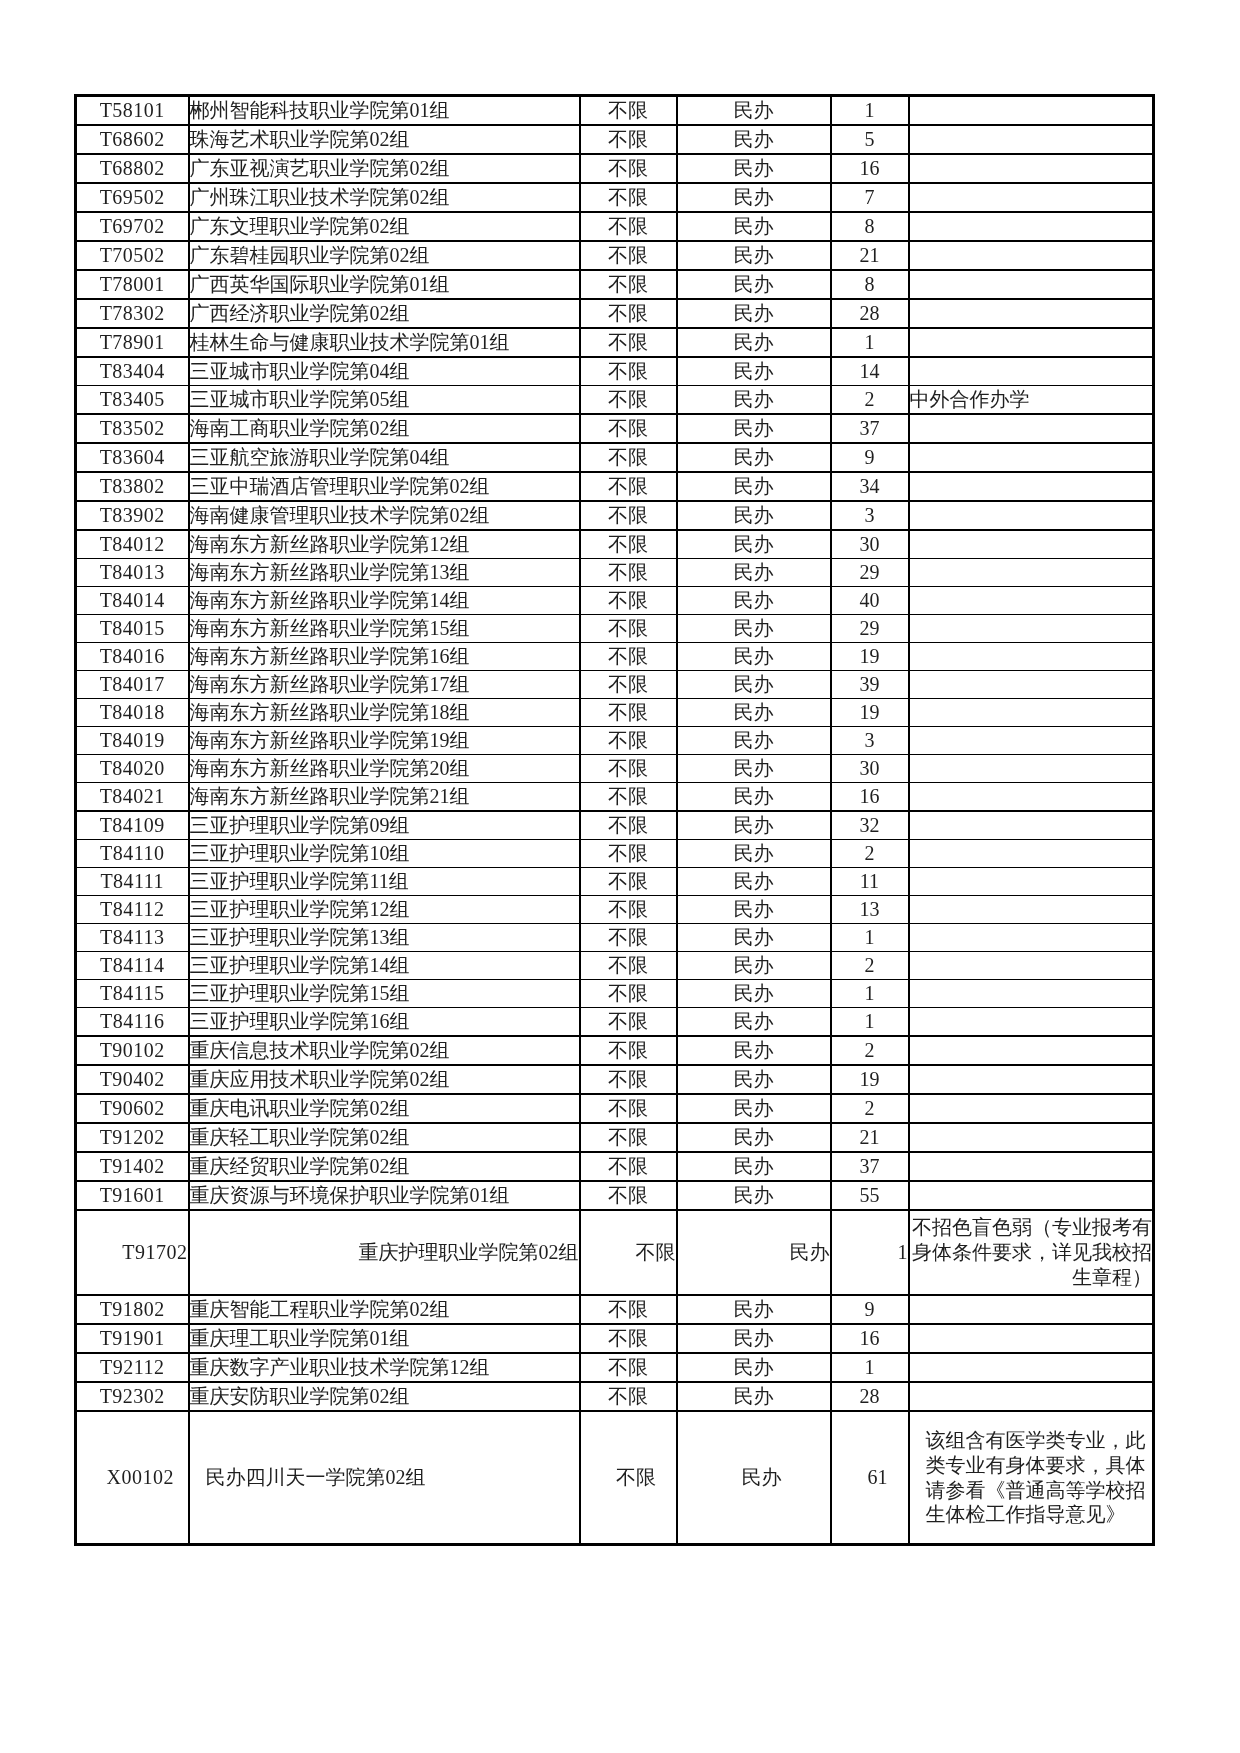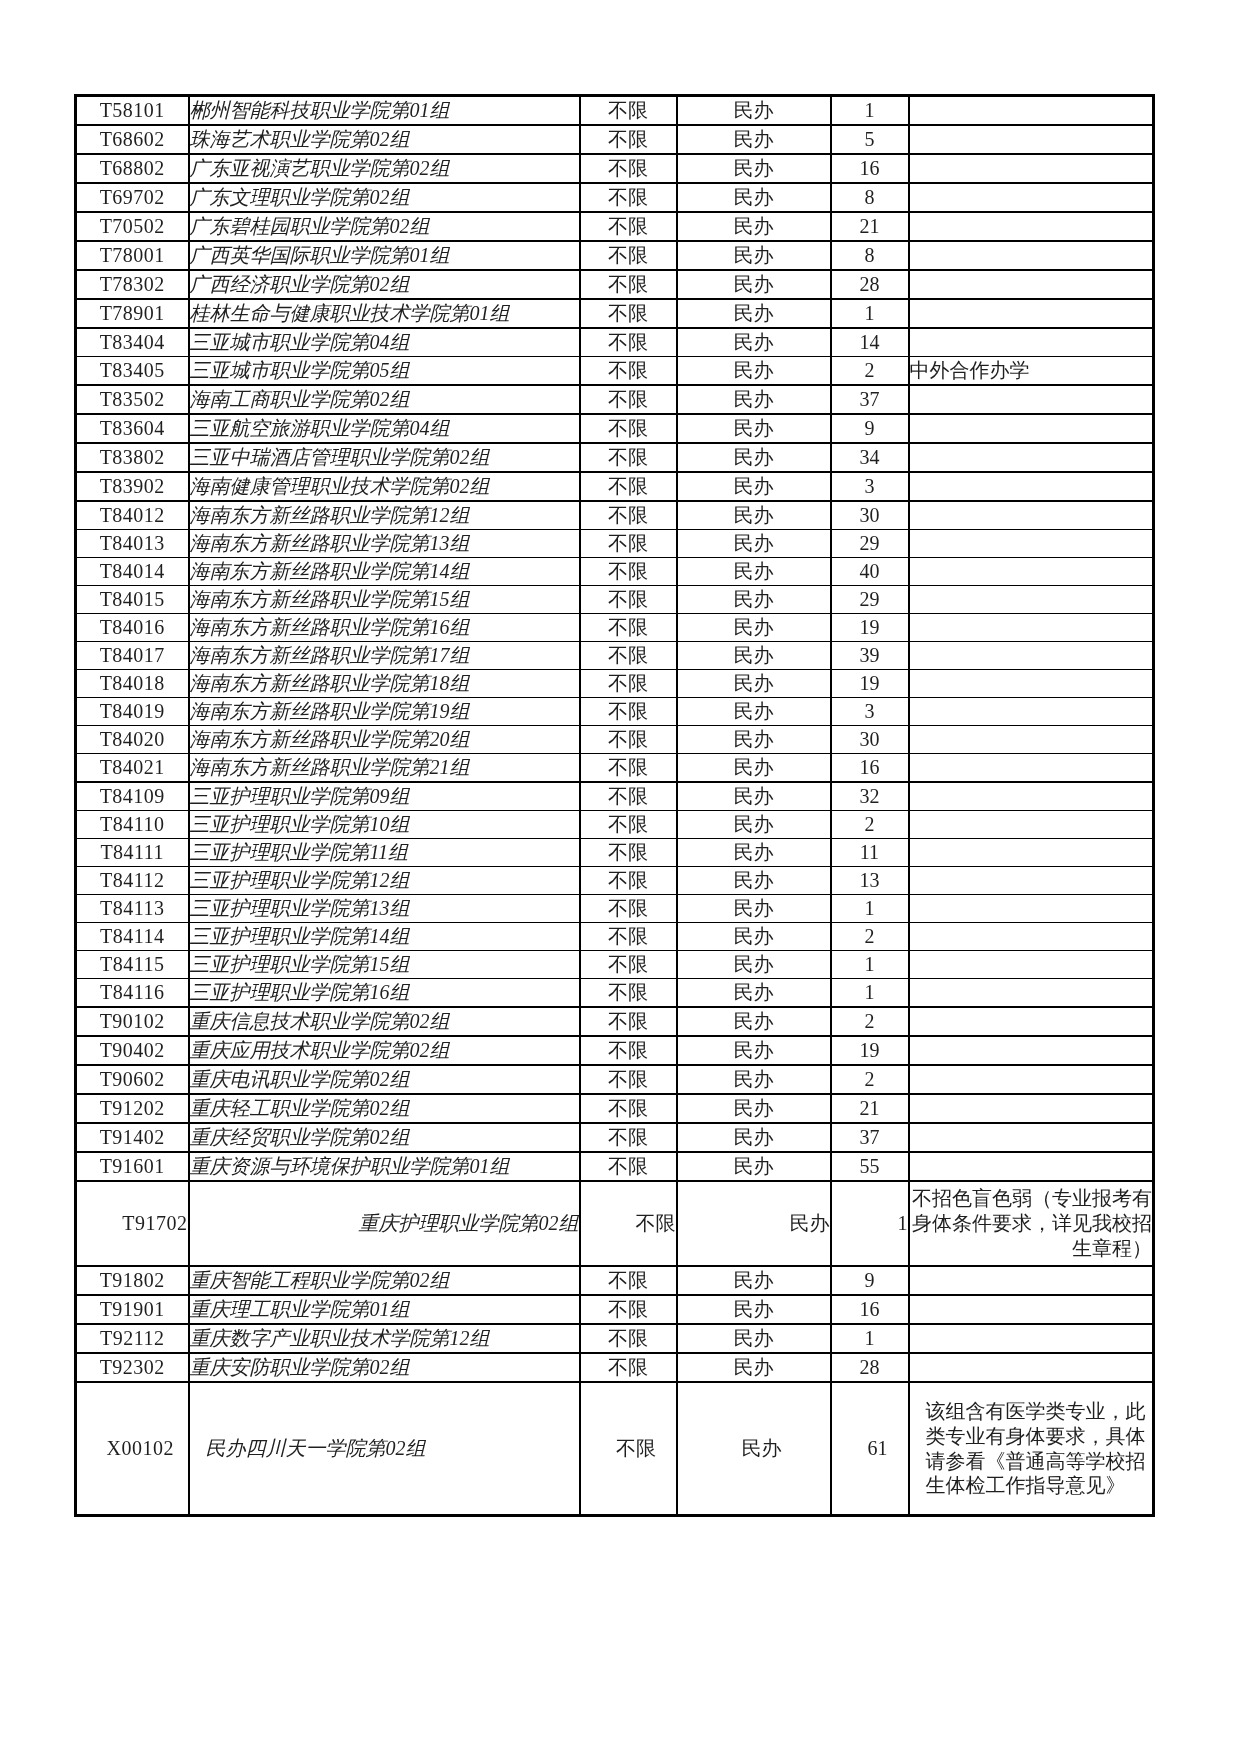--- a/index.html
+++ b/index.html
@@ -36,21 +36,21 @@
   tr.thin  td { border-bottom:1px solid #000000; }
   tr.normal td { height:26px; }
   tr.tall   td { height:83px;text-align:right; }
   tr.xtall  td { height:131px;padding-left:16px; }
   td.code   { text-align:center; font-size:19px; letter-spacing:0.5px; }
   td.name   { text-align:left; padding-left:7px; }
   td.limit  { text-align:center; }
   td.type   { text-align:center; }
   td.count  { text-align:center; font-size:19px; }
   td.remark { text-align:left; padding:3px 9px; font-size:21px; line-height:1.24; }
-  td.name   { font-size:21px;font-style:italic; }
+  td.name   { font-size:21px; }
   td.limit, td.type { font-size:21px; }
 </style>
 </head>
 <body>
 
 <div class="page">
   <table class="grid">
     <colgroup>
       <col style="width:113px">
       <col style="width:391px">
@@ -78,20 +78,28 @@
         </tr>
         <tr class="normal thick">
           <td class="code">T68802</td>
           <td class="name">广东亚视演艺职业学院第02组</td>
           <td class="limit">不限</td>
           <td class="type">民办</td>
           <td class="count">16</td>
           <td class="remark"></td>
         </tr>
         <tr class="normal thick">
+          <td class="code">T69502</td>
+          <td class="name">广州珠江职业技术学院第02组</td>
+          <td class="limit">不限</td>
+          <td class="type">民办</td>
+          <td class="count">7</td>
+          <td class="remark"></td>
+        </tr>
+        <tr class="normal thick">
           <td class="code">T69702</td>
           <td class="name">广东文理职业学院第02组</td>
           <td class="limit">不限</td>
           <td class="type">民办</td>
           <td class="count">8</td>
           <td class="remark"></td>
         </tr>
         <tr class="normal thick">
           <td class="code">T70502</td>
           <td class="name">广东碧桂园职业学院第02组</td>

